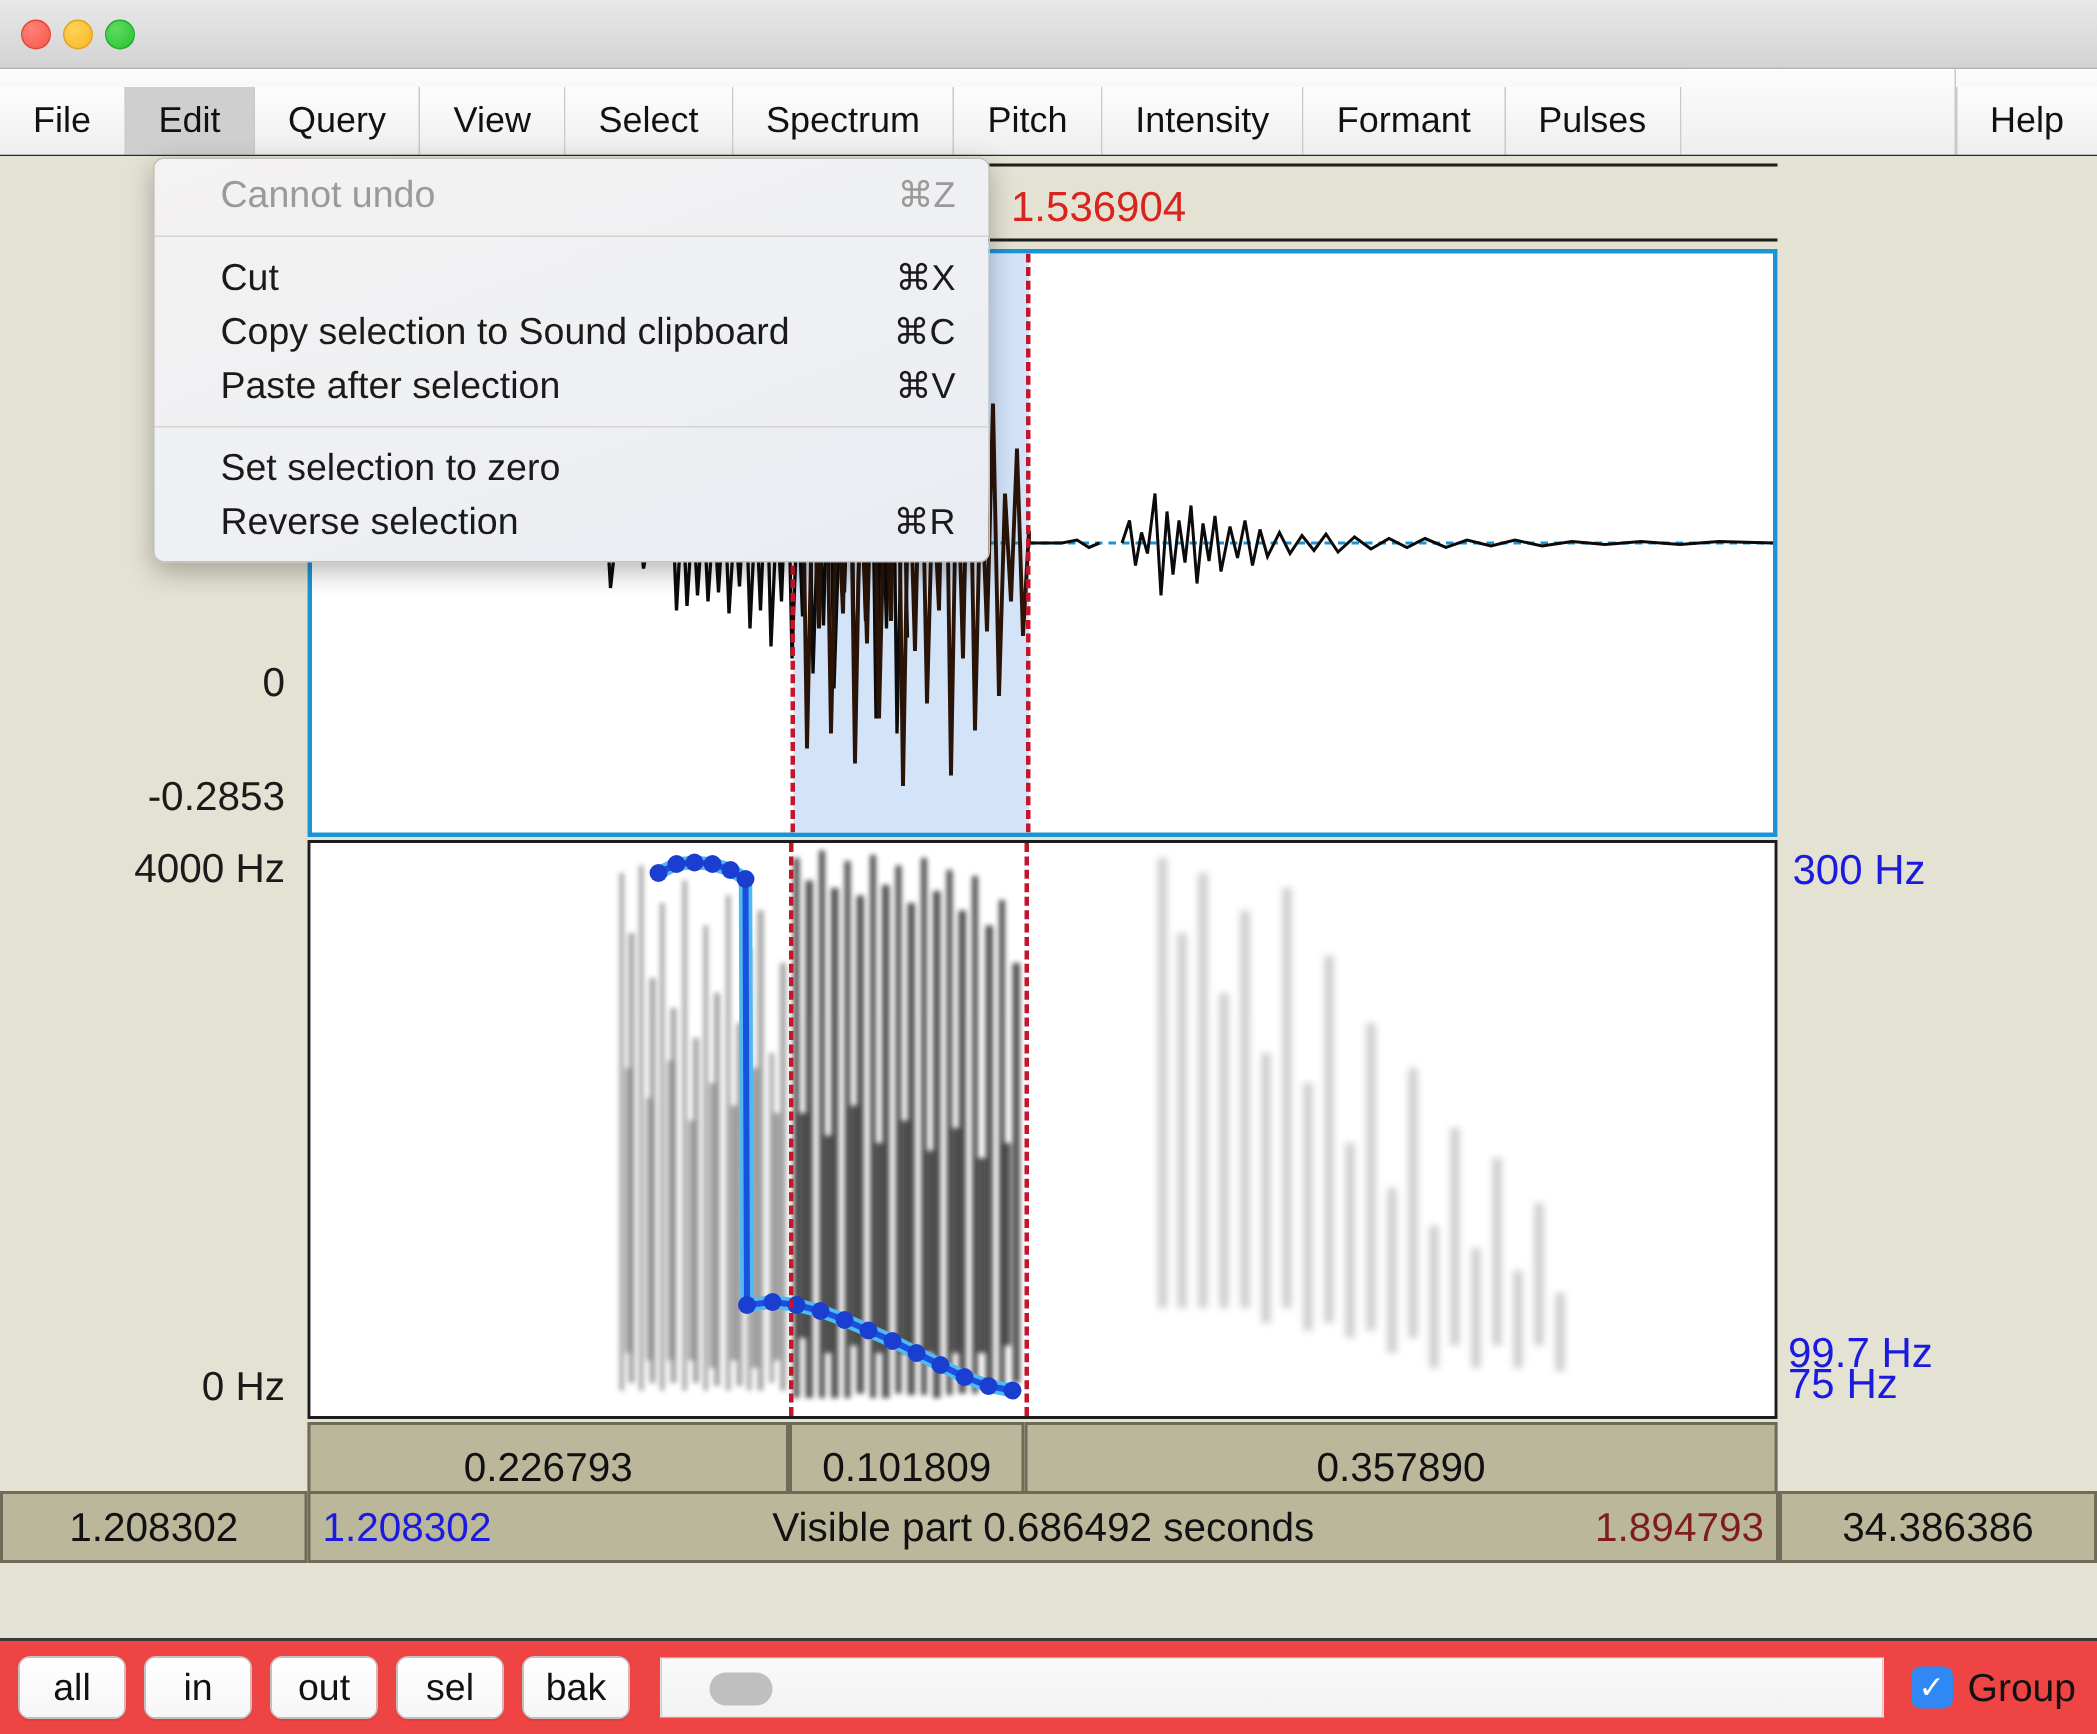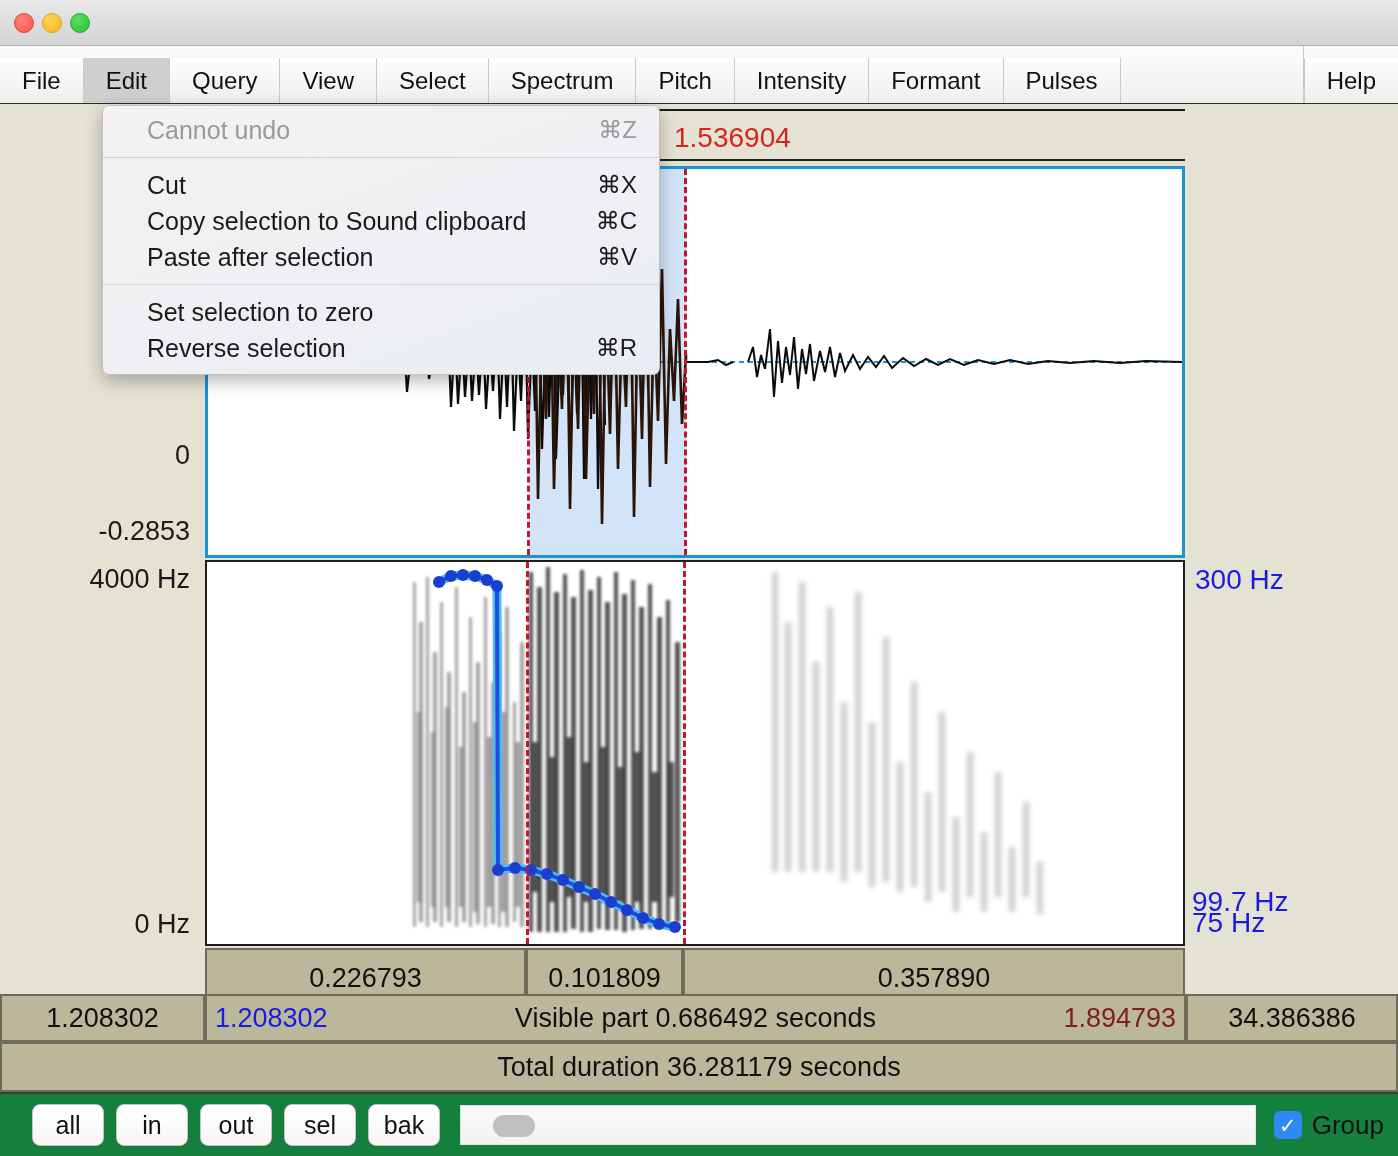--- a/index.html
+++ b/index.html
@@ -151,22 +151,22 @@
   .total-row {
     position: absolute; left: 0; top: 938px; width: 1398px; height: 50px;
     background: #bab79a; border: 2px solid #6e6c58;
     display: flex; align-items: center; justify-content: center;
     font-size: 27px; color: #111;
   }
 
   
   .toolbar {
     position: absolute; left: 0; top: 988px; width: 1398px; height: 64px;
-    background: #15803d; border-top: 2px solid #3b3b3b;
-    display: flex; align-items: center; padding-left: 20px;
+    background: #ef4444; border-top: 2px solid #3b3b3b;
+    display: flex; align-items: center;
   }
   .tbtn {
     height: 42px; min-width: 72px; margin-left: 12px;
     background: linear-gradient(#ffffff,#f6f6f6);
     border: 1px solid #c3c3c3; border-radius: 8px;
     font-size: 25px; color: #111;
     display: flex; align-items: center; justify-content: center;
     box-shadow: 0 1px 1px rgba(0,0,0,.08);
   }
   .scroll-track {
@@ -419,21 +419,20 @@
     <div class="status-row">
       <div class="status-cell" style="width:205px;">1.208302</div>
       <div class="status-cell visible-part">
         <span class="vp-left">1.208302</span>
         <span>Visible part 0.686492 seconds</span>
         <span class="vp-right">1.894793</span>
       </div>
       <div class="status-cell" style="width:212px;">34.386386</div>
     </div>
 
-    <div class="total-row">Total duration 36.281179 seconds</div>
 
     <div class="toolbar">
       <div class="tbtn">all</div>
       <div class="tbtn">in</div>
       <div class="tbtn">out</div>
       <div class="tbtn">sel</div>
       <div class="tbtn">bak</div>
       <div class="scroll-track">
         <div class="scroll-thumb"></div>
       </div>

